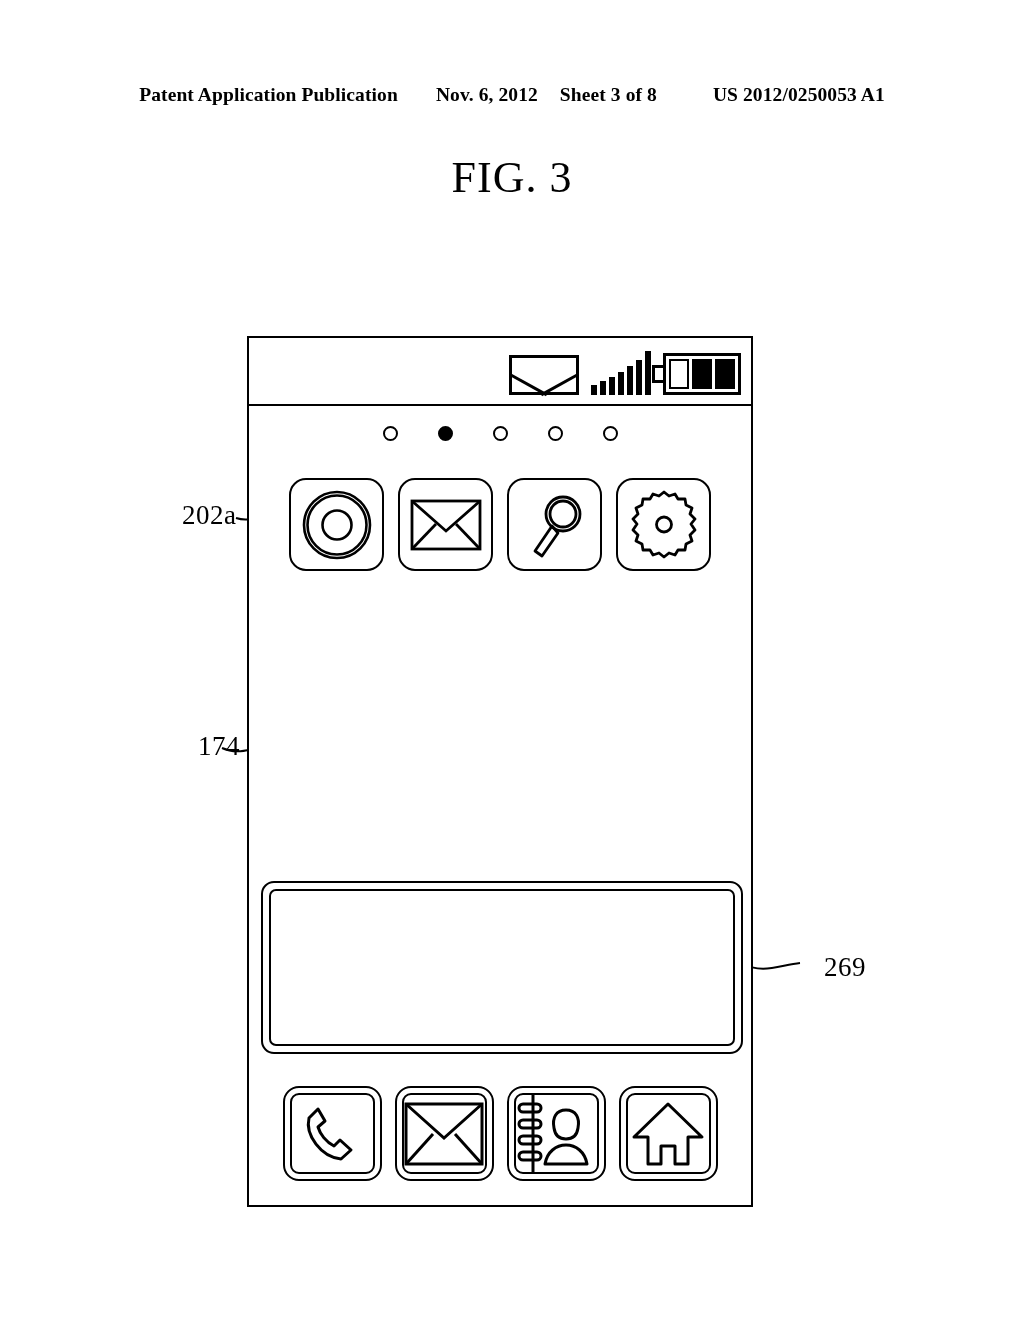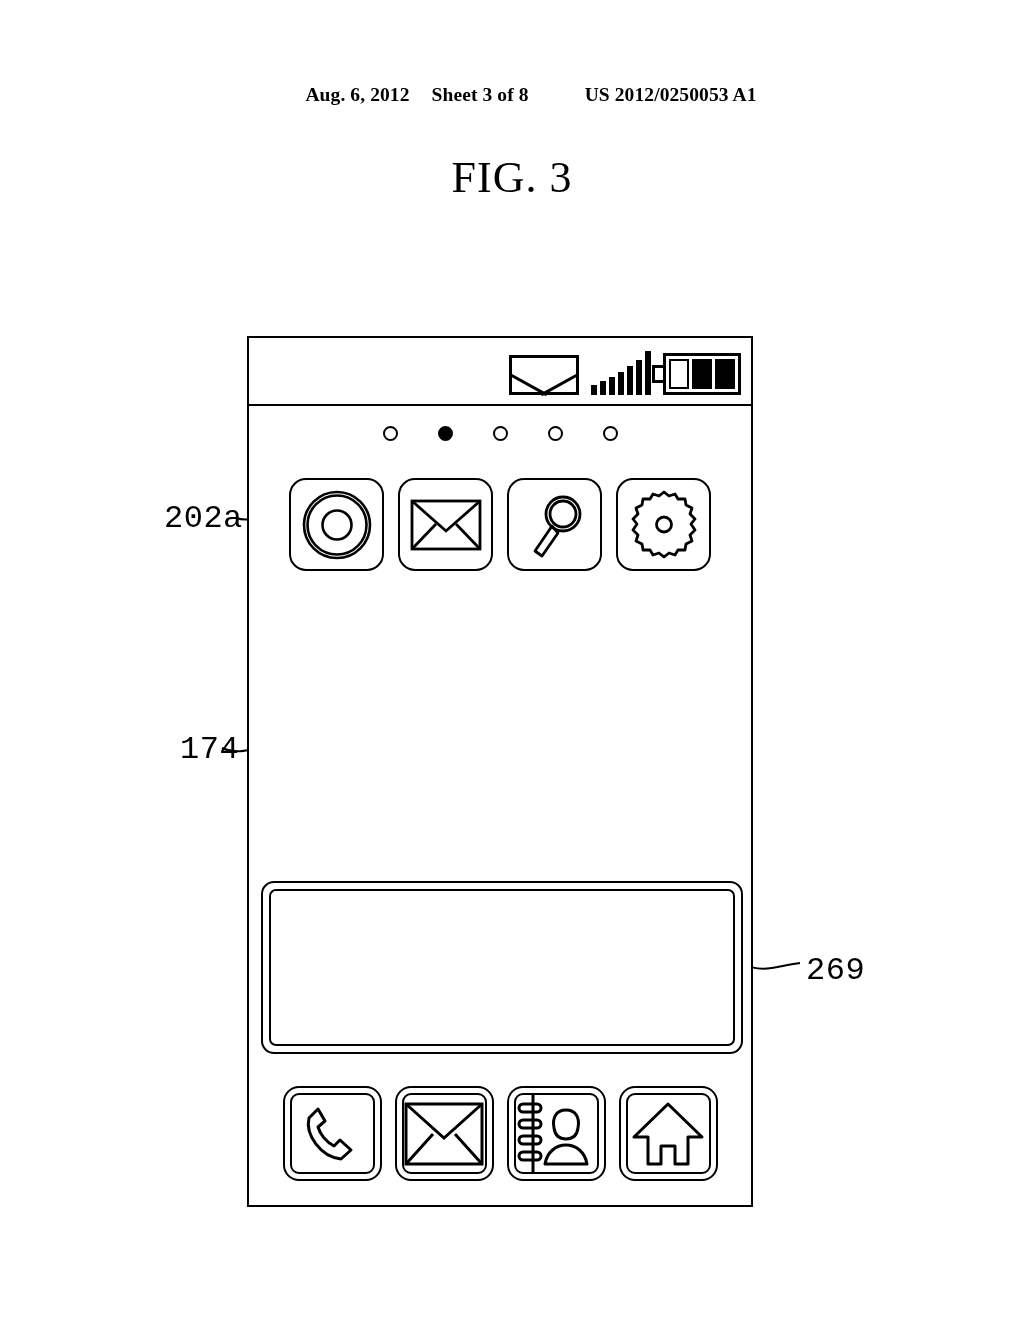--- a/index.html
+++ b/index.html
@@ -233,43 +233,45 @@
     left: 6px; top: 6px; right: 6px; bottom: 6px;
     border: 2.6px solid #000;
     border-radius: 7px;
     box-sizing: border-box;
     background: #fff;
   }
 
   
   .ref-label {
     position: absolute;
-    font-family: Liberation Mono, monospace;
-    font-size: 32px;
+    font-family: Liberation Serif, serif;
+    font-size: 27px;
     letter-spacing: 0.5px;
     white-space: nowrap;
+    margin-left: 18px;
   }
   #label-202a { left: 164px; top: 500px; }
   #label-101  { left: 180px; top: 731px; }
   #label-201  { left: 806px; top: 952px; }
 
   #leaders {
     position: absolute;
     left: 0; top: 0;
     width: 1024px;
     height: 1320px;
     pointer-events: none;
   }
 </style>
 </head>
 <body>
 
 <div id="pub-header">
+  <span class="seg">Patent Application Publication</span>
   <span class="gap-lg"></span>
-  <span class="seg">Aug. 6, 2012</span>
+  <span class="seg">Nov. 6, 2012</span>
   <span class="gap-md"></span>
   <span class="seg">Sheet 3 of 8</span>
   <span class="gap-xl"></span>
   <span class="seg">US 2012/0250053 A1</span>
 </div>
 
 <div id="fig-title">FIG. 3</div>
 
 <svg id="leaders" viewBox="0 0 1024 1320">
 

